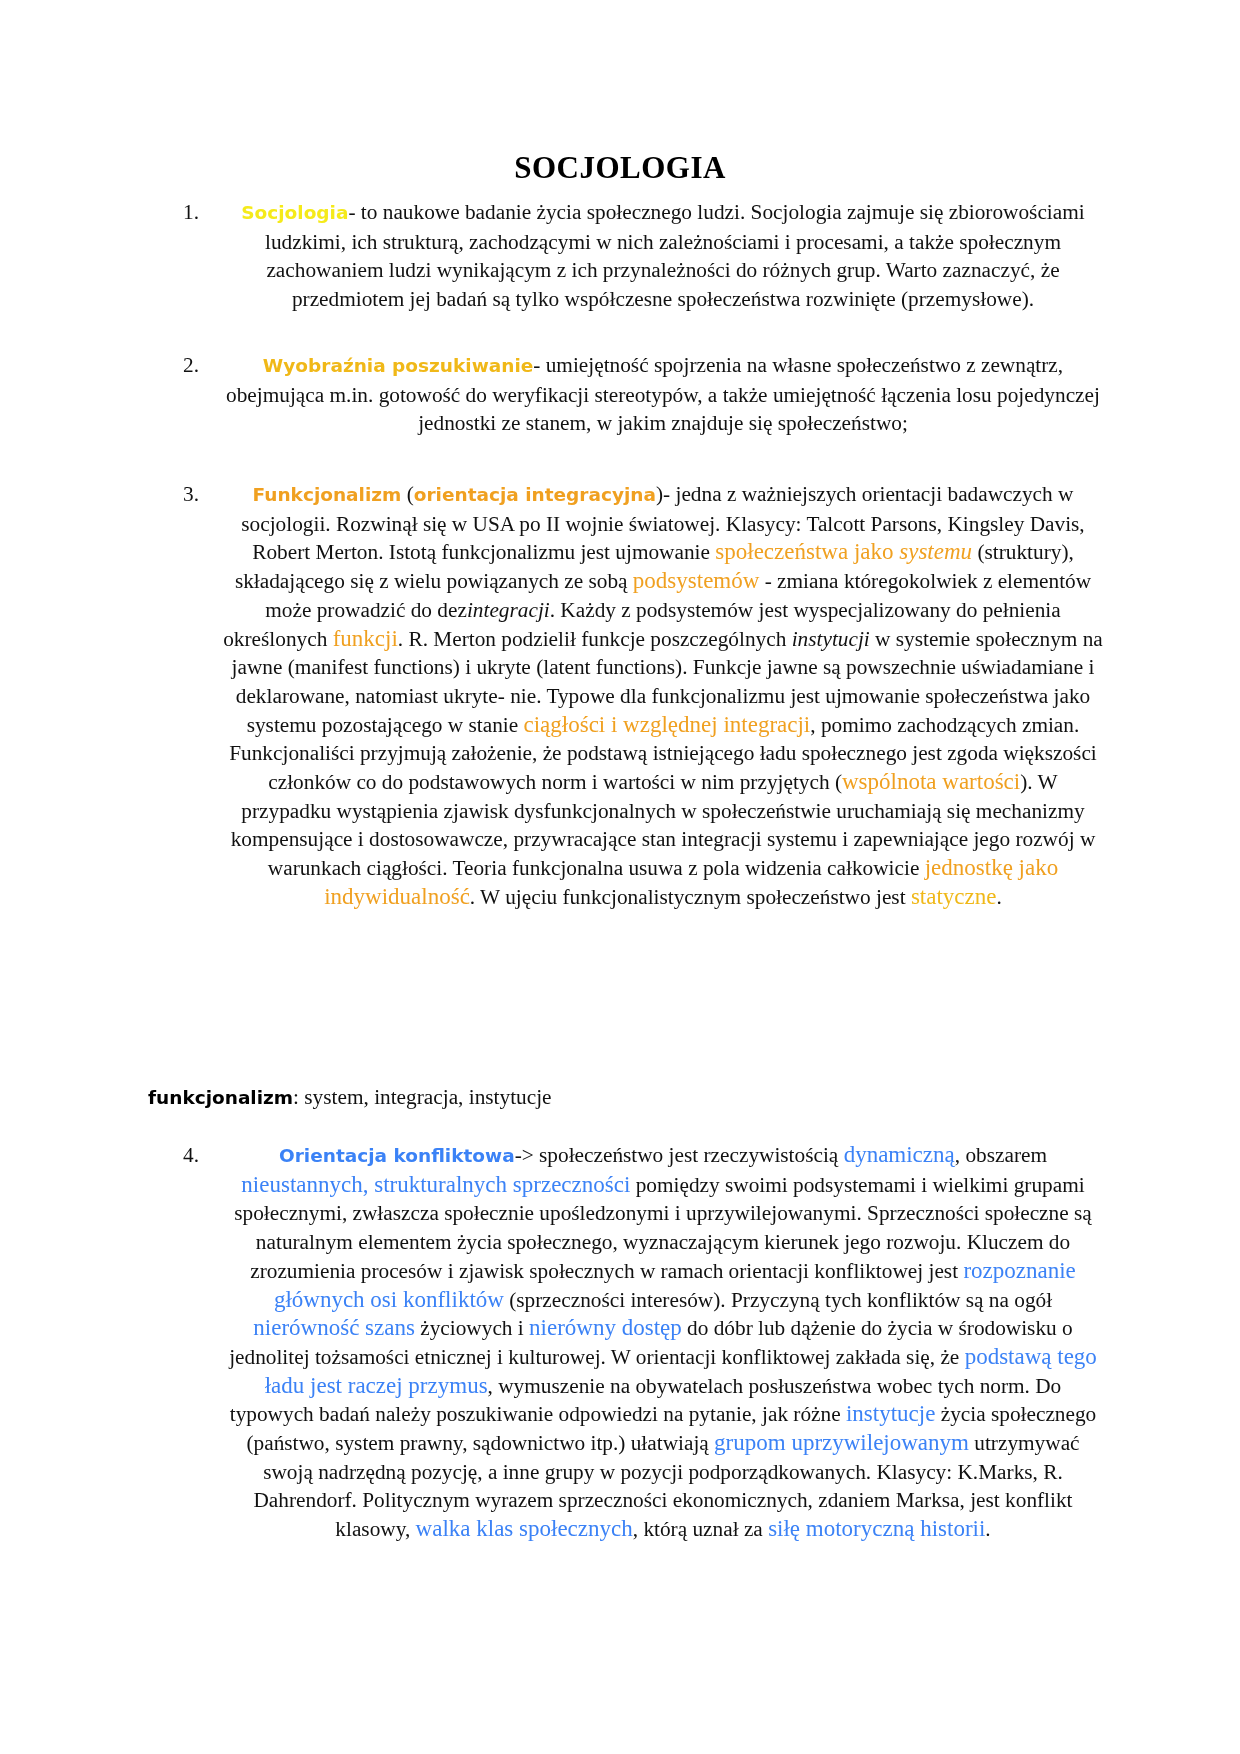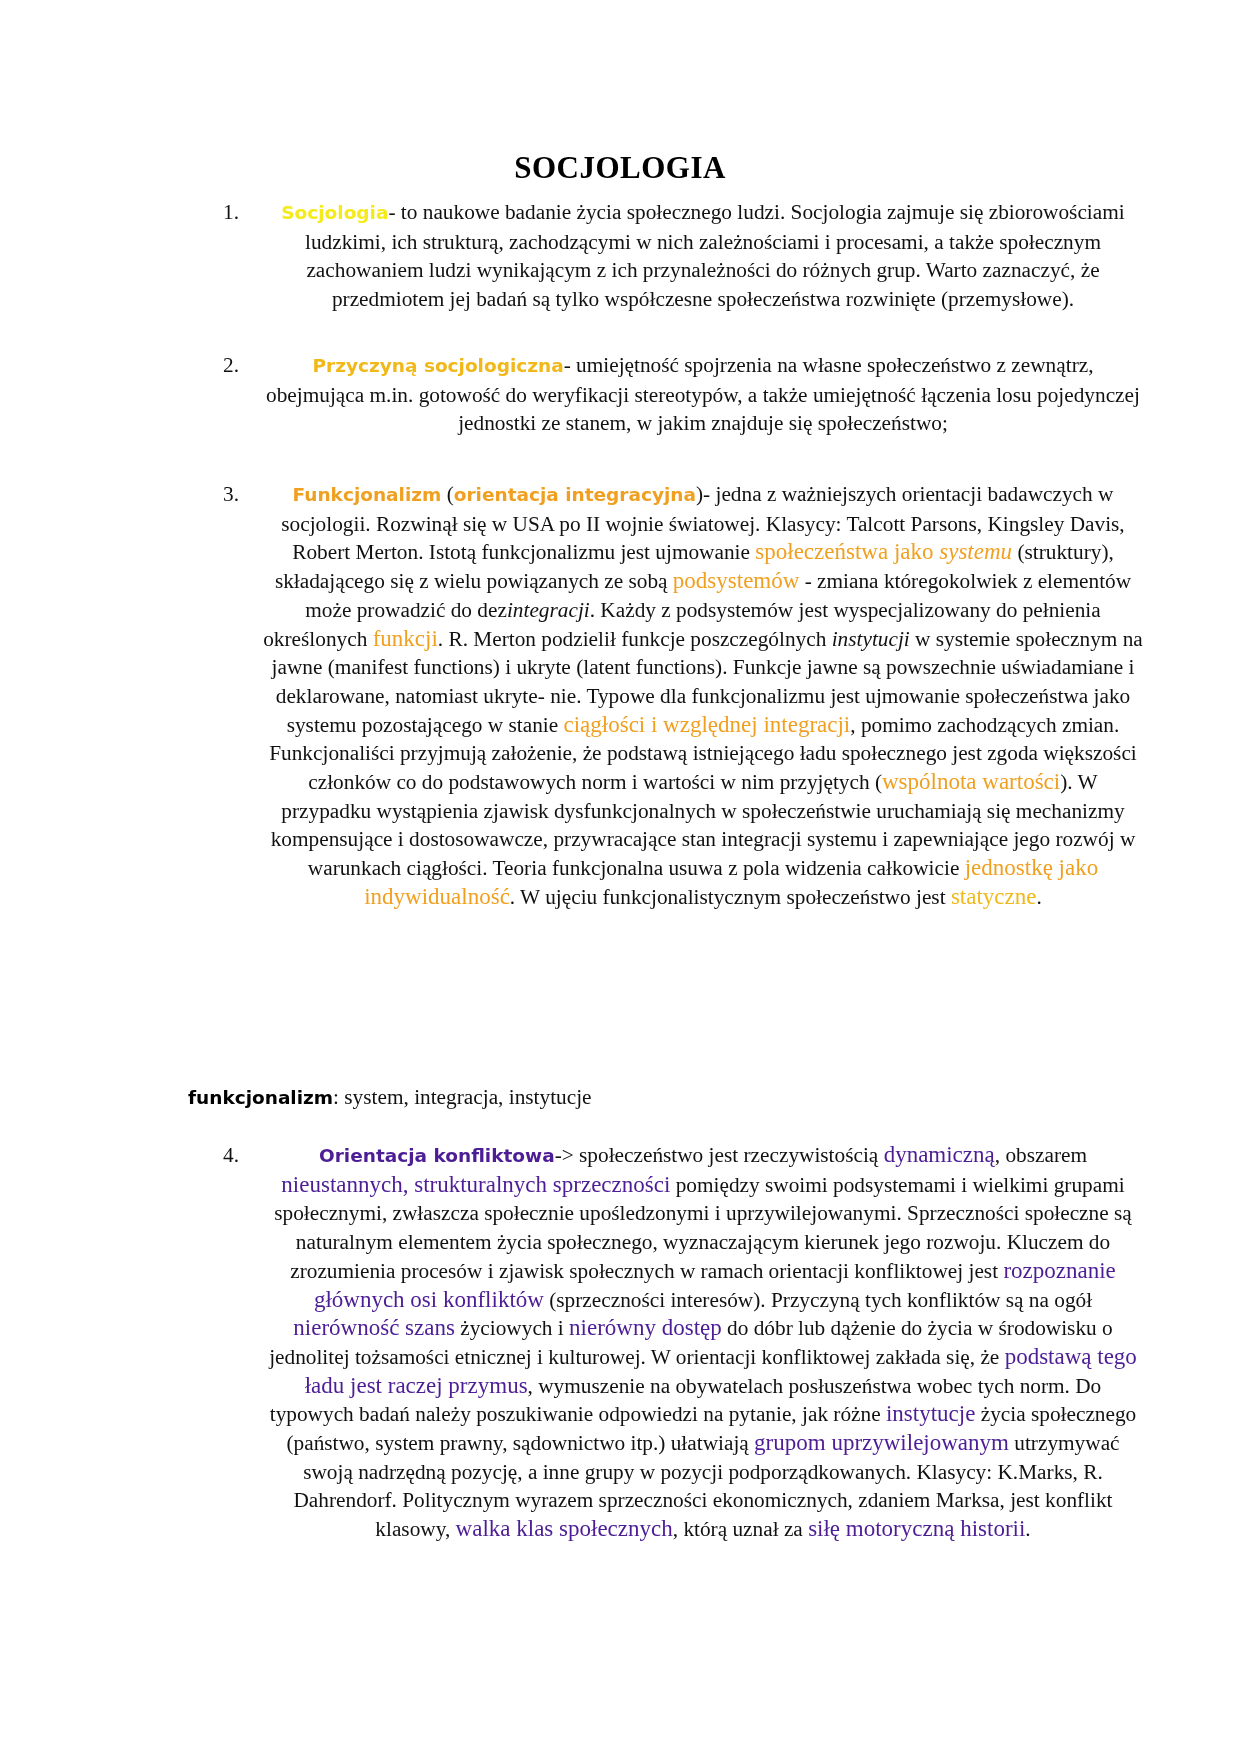--- a/index.html
+++ b/index.html
@@ -4,52 +4,52 @@
 <style>
   html, body { margin: 0; padding: 0; background: #ffffff; }
   body { width: 1240px; height: 1754px; position: relative; overflow: hidden; }
   .page { position: absolute; left: 0; top: 0; width: 1240px; height: 1282px; background: #fff; }
   .title {
     position: absolute; left: 0; width: 1240px; top: 150px; text-align: center;
     font-family: "Liberation Serif", serif; font-weight: bold; font-size: 31px; color: #000;
     letter-spacing: 0.5px;
   }
   .body-text {
-    font-family: "Liberation Serif", serif; font-size: 21.3px; line-height: 28.7px; color: #111; margin-left: 40px;
+    font-family: "Liberation Serif", serif; font-size: 21.3px; line-height: 28.7px; color: #111;
   }
   .item { position: absolute; left: 183px; width: 920px; }
   .item .num { position: absolute; left: 0; top: 0; }
   .item .txt { position: absolute; left: 40px; width: 880px; text-align: center; }
   .kw {
     font-family: "DejaVu Sans", sans-serif; font-weight: bold; font-size: 18.5px;
   }
   .yellow { color: #f5ea1a; }
   .gold { color: #f0b818; }
   .orange { color: #f0a020; }
-  .red { color: #4c1d95; }
+  .red { color: #3b82f6; }
   .kw-dark { font-family: "DejaVu Sans", sans-serif; font-weight: bold; font-size: 18.5px; color: #000; }
   .hl { font-family: Liberation Serif, serif; font-size: 23px; }
   i { font-style: italic; margin-top: 8px; }
   .summary { position: absolute; left: 148px; top: 1083px; }
 </style>
 </head>
 <body>
 
 <div class="page">
 
   <div class="title">SOCJOLOGIA</div>
 
   <div class="item body-text" style="top:198px;">
     <span class="num">1.</span>
     <div class="txt"><span class="kw yellow">Socjologia</span><span>- to naukowe badanie życia społecznego ludzi. Socjologia zajmuje się zbiorowościami ludzkimi, ich strukturą, zachodzącymi w nich zależnościami i procesami, a także społecznym zachowaniem ludzi wynikającym z ich przynależności do różnych grup. Warto zaznaczyć, że przedmiotem jej badań są tylko współczesne społeczeństwa rozwinięte (przemysłowe).</span></div>
   </div>
 
   <div class="item body-text" style="top:351px;">
     <span class="num">2.</span>
-    <div class="txt"><span class="kw gold">Przyczyną socjologiczna</span><span>- umiejętność spojrzenia na własne społeczeństwo z zewnątrz, obejmująca m.in. gotowość do weryfikacji stereotypów, a także umiejętność łączenia losu pojedynczej jednostki ze stanem, w jakim znajduje się społeczeństwo;</span></div>
+    <div class="txt"><span class="kw gold">Wyobraźnia poszukiwanie</span><span>- umiejętność spojrzenia na własne społeczeństwo z zewnątrz, obejmująca m.in. gotowość do weryfikacji stereotypów, a także umiejętność łączenia losu pojedynczej jednostki ze stanem, w jakim znajduje się społeczeństwo;</span></div>
   </div>
 
   <div class="item body-text" style="top:480px;">
     <span class="num">3.</span>
     <div class="txt"><span class="kw orange">Funkcjonalizm</span><span> (</span><span class="kw orange">orientacja integracyjna</span><span>)- jedna z ważniejszych orientacji badawczych w socjologii. Rozwinął się w USA po II wojnie światowej. Klasycy: Talcott Parsons, Kingsley Davis, Robert Merton. Istotą funkcjonalizmu jest ujmowanie </span><span class="hl orange">społeczeństwa jako </span><i class="hl orange">systemu</i><span> (struktury), składającego się z wielu powiązanych ze sobą </span><span class="hl orange">podsystemów</span><span> - zmiana któregokolwiek z elementów może prowadzić do dez</span><i>integracji</i><span>. Każdy z podsystemów jest wyspecjalizowany do pełnienia określonych </span><span class="hl orange">funkcji</span><span>. R. Merton podzielił funkcje poszczególnych </span><i>instytucji</i><span> w systemie społecznym na jawne (manifest functions) i ukryte (latent functions). Funkcje jawne są powszechnie uświadamiane i deklarowane, natomiast ukryte- nie. Typowe dla funkcjonalizmu jest ujmowanie społeczeństwa jako systemu pozostającego w stanie </span><span class="hl orange">ciągłości i względnej integracji</span><span>, pomimo zachodzących zmian. Funkcjonaliści przyjmują założenie, że podstawą istniejącego ładu społecznego jest zgoda większości członków co do podstawowych norm i wartości w nim przyjętych (</span><span class="hl orange">wspólnota wartości</span><span>). W przypadku wystąpienia zjawisk dysfunkcjonalnych w społeczeństwie uruchamiają się mechanizmy kompensujące i dostosowawcze, przywracające stan integracji systemu i zapewniające jego rozwój w warunkach ciągłości. Teoria funkcjonalna usuwa z pola widzenia całkowicie </span><span class="hl orange">jednostkę jako indywidualność</span><span>. W ujęciu funkcjonalistycznym społeczeństwo jest </span><span class="hl gold">statyczne</span><span>.</span></div>
   </div>
 
   <div class="summary body-text"><span class="kw-dark">funkcjonalizm</span><span>: system, integracja, instytucje</span></div>
 
   <div class="item body-text" style="top:1141px;">

